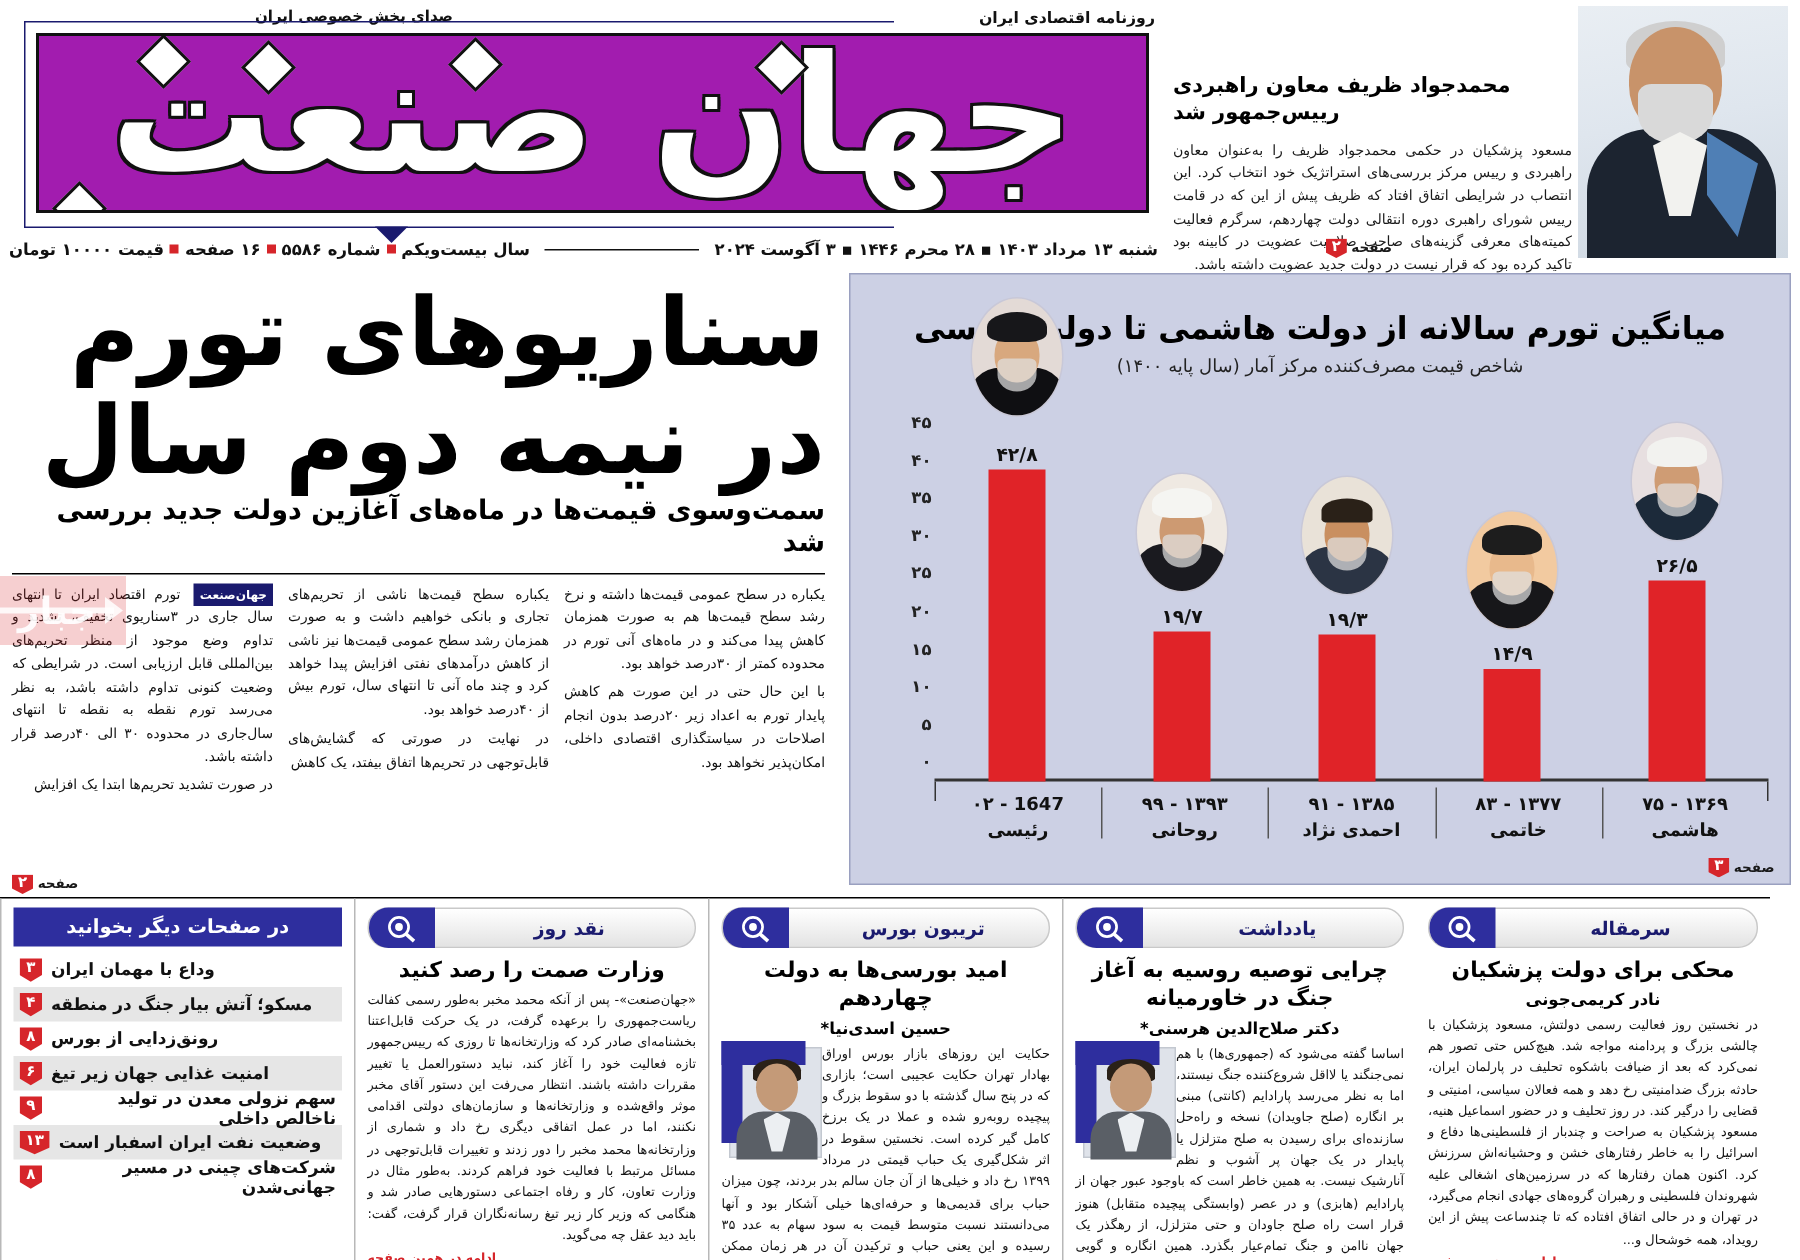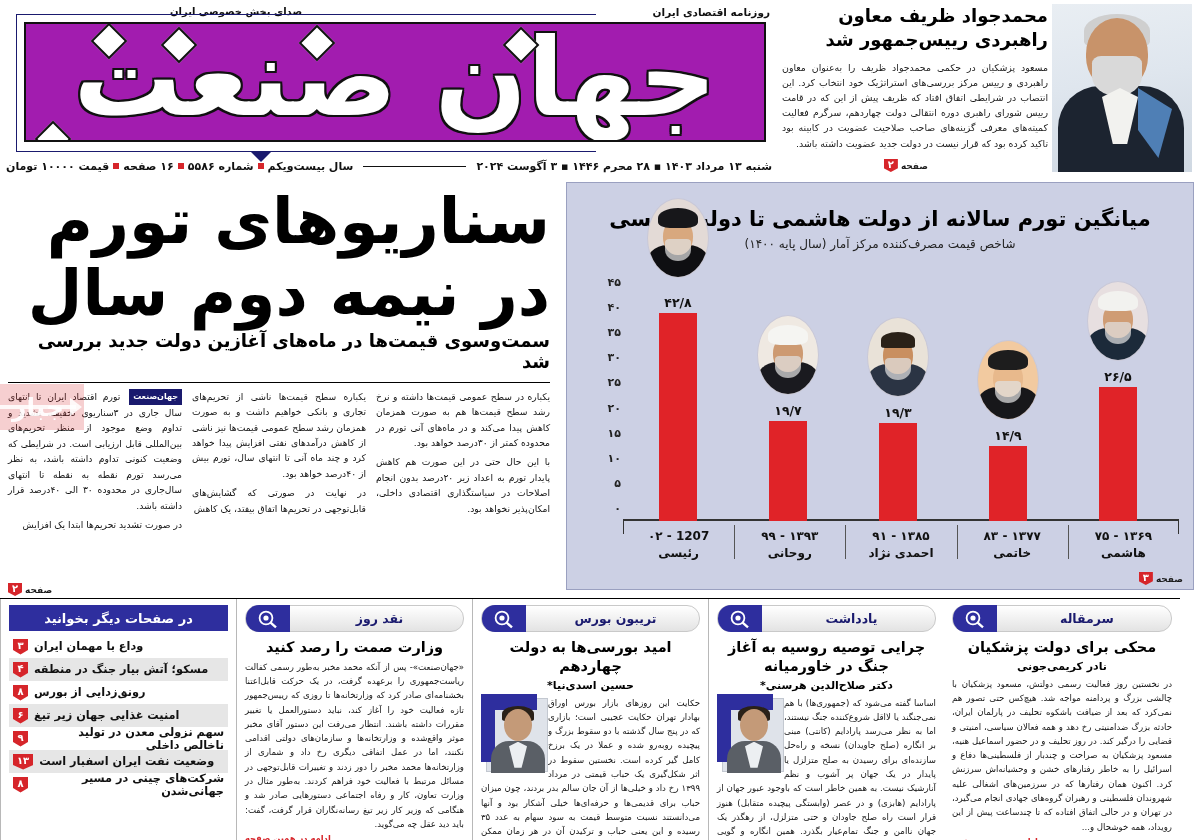--- a/index.html
+++ b/index.html
@@ -142,23 +142,24 @@
     background: #f2f2ef;
     clip-path: polygon(50% 0, 100% 16%, 70% 100%, 30% 100%, 0 16%);
   }
   .lead-tl-photo .lapel {
     position: absolute; left: 86px; top: 84px;
     width: 34px; height: 70px;
     background: #4f7fb5;
     clip-path: polygon(0 0, 100% 30%, 60% 100%, 0 60%);
   }
   .lead-tl h1 {
-    font-size: 18px; line-height: 1.32; font-weight: bold;
-    text-align: right; color: #000; letter-spacing: -0.4px;
+    font-size: 14px; line-height: 1.32; font-weight: bold;
+    text-align: left; color: #000; letter-spacing: -0.4px;
     margin-bottom: 8px;
+    margin-top: 44px;
   }
   .lead-tl p {
     font-size: 9.4px; line-height: 1.62; text-align: justify;
     color: #1a1a1a;
   }
   .page-ref {
     display: inline-flex; align-items: center; gap: 3px;
     font-size: 9px; font-weight: bold; color: #1a1a1a;
     white-space: nowrap;
   }
@@ -610,21 +611,21 @@
             </div>
             <div class="xlab">
               <span class="yr">۱۳۸۵ - ۹۱</span>
               <span class="nm">احمدی نژاد</span>
             </div>
             <div class="xlab">
               <span class="yr">۱۳۹۳ - ۹۹</span>
               <span class="nm">روحانی</span>
             </div>
             <div class="xlab">
-              <span class="yr">1207 - ۰۲</span>
+              <span class="yr">1647 - ۰۲</span>
               <span class="nm">رئیسی</span>
             </div>
           </div>
 
         <div class="page-ref chart-pr">
           <span>صفحه</span>
           <span class="num">۳</span>
         </div>
       </div>
     </div>

